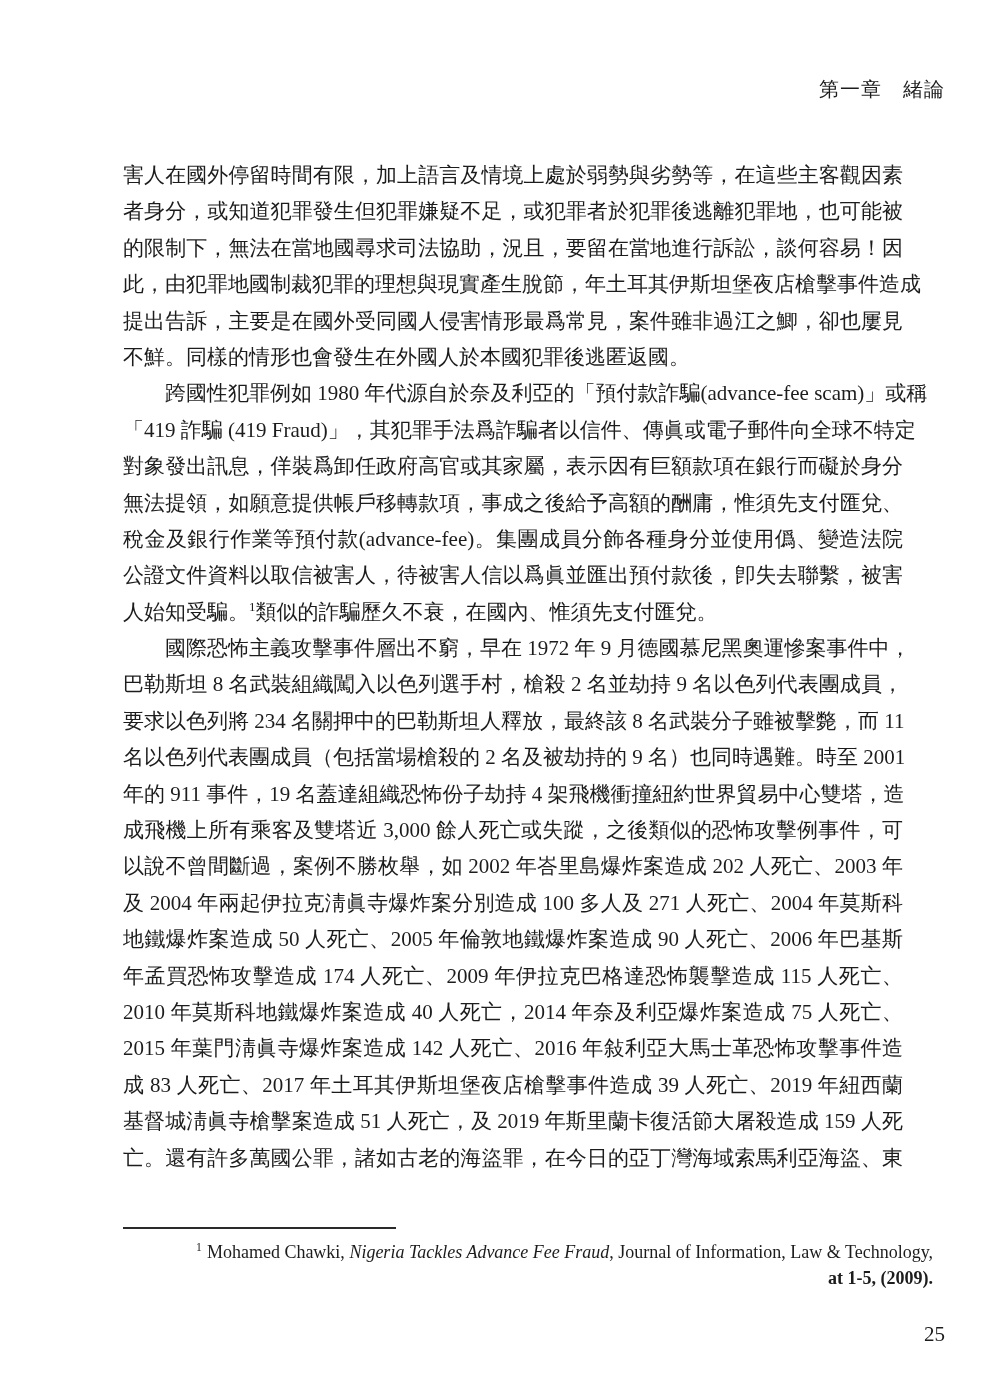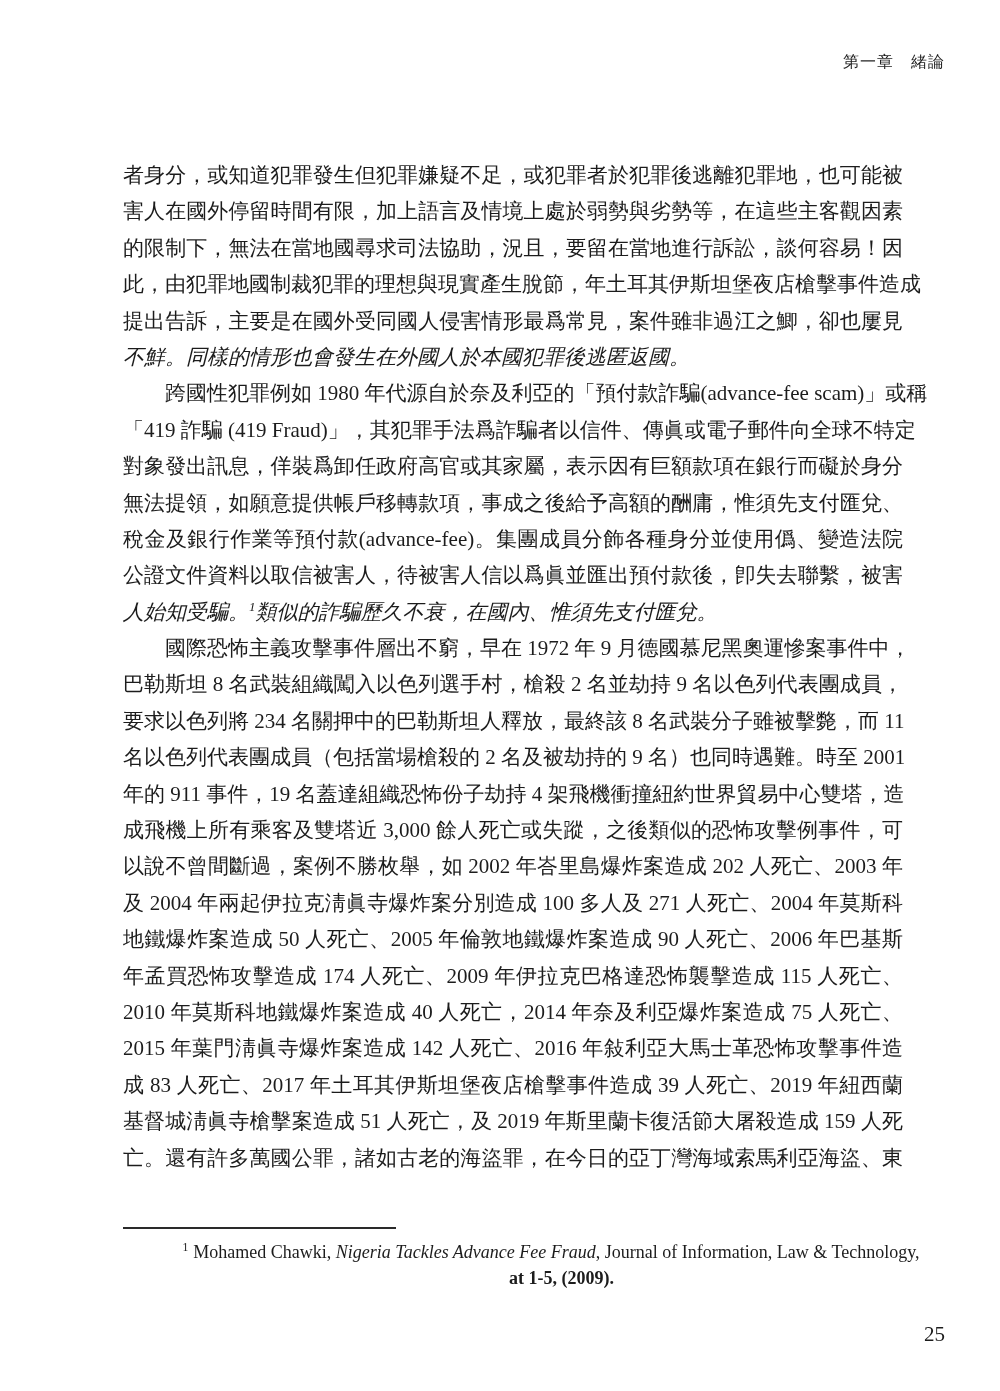--- a/index.html
+++ b/index.html
@@ -12,44 +12,43 @@
     width: 1000px;
     height: 1391px;
     margin: 0 auto;
     background: #ffffff;
     color: #1c1c1c;
     font-family: "Liberation Serif", "DejaVu Serif", serif;
     overflow: hidden;
   }
   .running-header {
     position: absolute;
-    top: 52px;
+    top: 76px;
     right: 55px;
-    font-size: 16px;
+    font-size: 20px;
     letter-spacing: 1px;
     white-space: nowrap;
   }
   .body-text {
     position: absolute;
     left: 123px;
     top: 157px;
     width: 780px;
     font-size: 21px;
   }
   .body-text .line {
     line-height: 36.4px;
     height: 36.4px;
     text-align: justify;
     text-align-last: justify;
     white-space: nowrap;
   }
   .body-text .line.end {
     text-align: left;
     text-align-last: left;
-    font-style: italic;
   }
   .body-text .line.indent {
     padding-left: 42px;
   }
   .body-text sup {
     font-size: 0.62em;
     line-height: 0;
     vertical-align: super;
   }
   .footnote-rule {
@@ -62,21 +61,21 @@
   }
   .footnotes {
     position: absolute;
     left: 123px;
     top: 1239px;
     width: 810px;
     font-size: 18px;
   }
   .footnotes .line {
     line-height: 26px;
-    text-align: center;
+    text-align: right;
     margin-left: 46px;
   }
   .footnotes .line.indent {
     padding-left: 21px;
     font-weight: bold;
   }
   .footnotes sup {
     font-size: 0.65em;
     line-height: 0;
     vertical-align: super;
@@ -94,22 +93,22 @@
   }
 </style>
 </head>
 <body>
 
 <div class="page">
 
   <div class="running-header">第一章　緒論</div>
 
   <div class="body-text">
+      <div class="line"><span>害人在國外停留時間有限，加上語言及情境上處於弱勢與劣勢等，在這些主客觀因素</span></div>
       <div class="line"><span>者身分，或知道犯罪發生但犯罪嫌疑不足，或犯罪者於犯罪後逃離犯罪地，也可能被</span></div>
-      <div class="line"><span>害人在國外停留時間有限，加上語言及情境上處於弱勢與劣勢等，在這些主客觀因素</span></div>
       <div class="line"><span>的限制下，無法在當地國尋求司法協助，況且，要留在當地進行訴訟，談何容易！因</span></div>
       <div class="line"><span>此，由犯罪地國制裁犯罪的理想與現實產生脫節，年土耳其伊斯坦堡夜店槍擊事件造成</span></div>
       <div class="line"><span>提出告訴，主要是在國外受同國人侵害情形最爲常見，案件雖非過江之鯽，卻也屢見</span></div>
       <div class="line end"><span>不鮮。同樣的情形也會發生在外國人於本國犯罪後逃匿返國。</span></div>
       <div class="line indent"><span>跨國性犯罪例如 1980 年代源自於奈及利亞的「預付款詐騙(advance-fee scam)」或稱</span></div>
       <div class="line"><span>「419 詐騙 (419 Fraud)」，其犯罪手法爲詐騙者以信件、傳眞或電子郵件向全球不特定</span></div>
       <div class="line"><span>對象發出訊息，佯裝爲卸任政府高官或其家屬，表示因有巨額款項在銀行而礙於身分</span></div>
       <div class="line"><span>無法提領，如願意提供帳戶移轉款項，事成之後給予高額的酬庸，惟須先支付匯兌、</span></div>
       <div class="line"><span>稅金及銀行作業等預付款(advance-fee)。集團成員分飾各種身分並使用僞、變造法院</span></div>
       <div class="line"><span>公證文件資料以取信被害人，待被害人信以爲眞並匯出預付款後，卽失去聯繫，被害</span></div>

